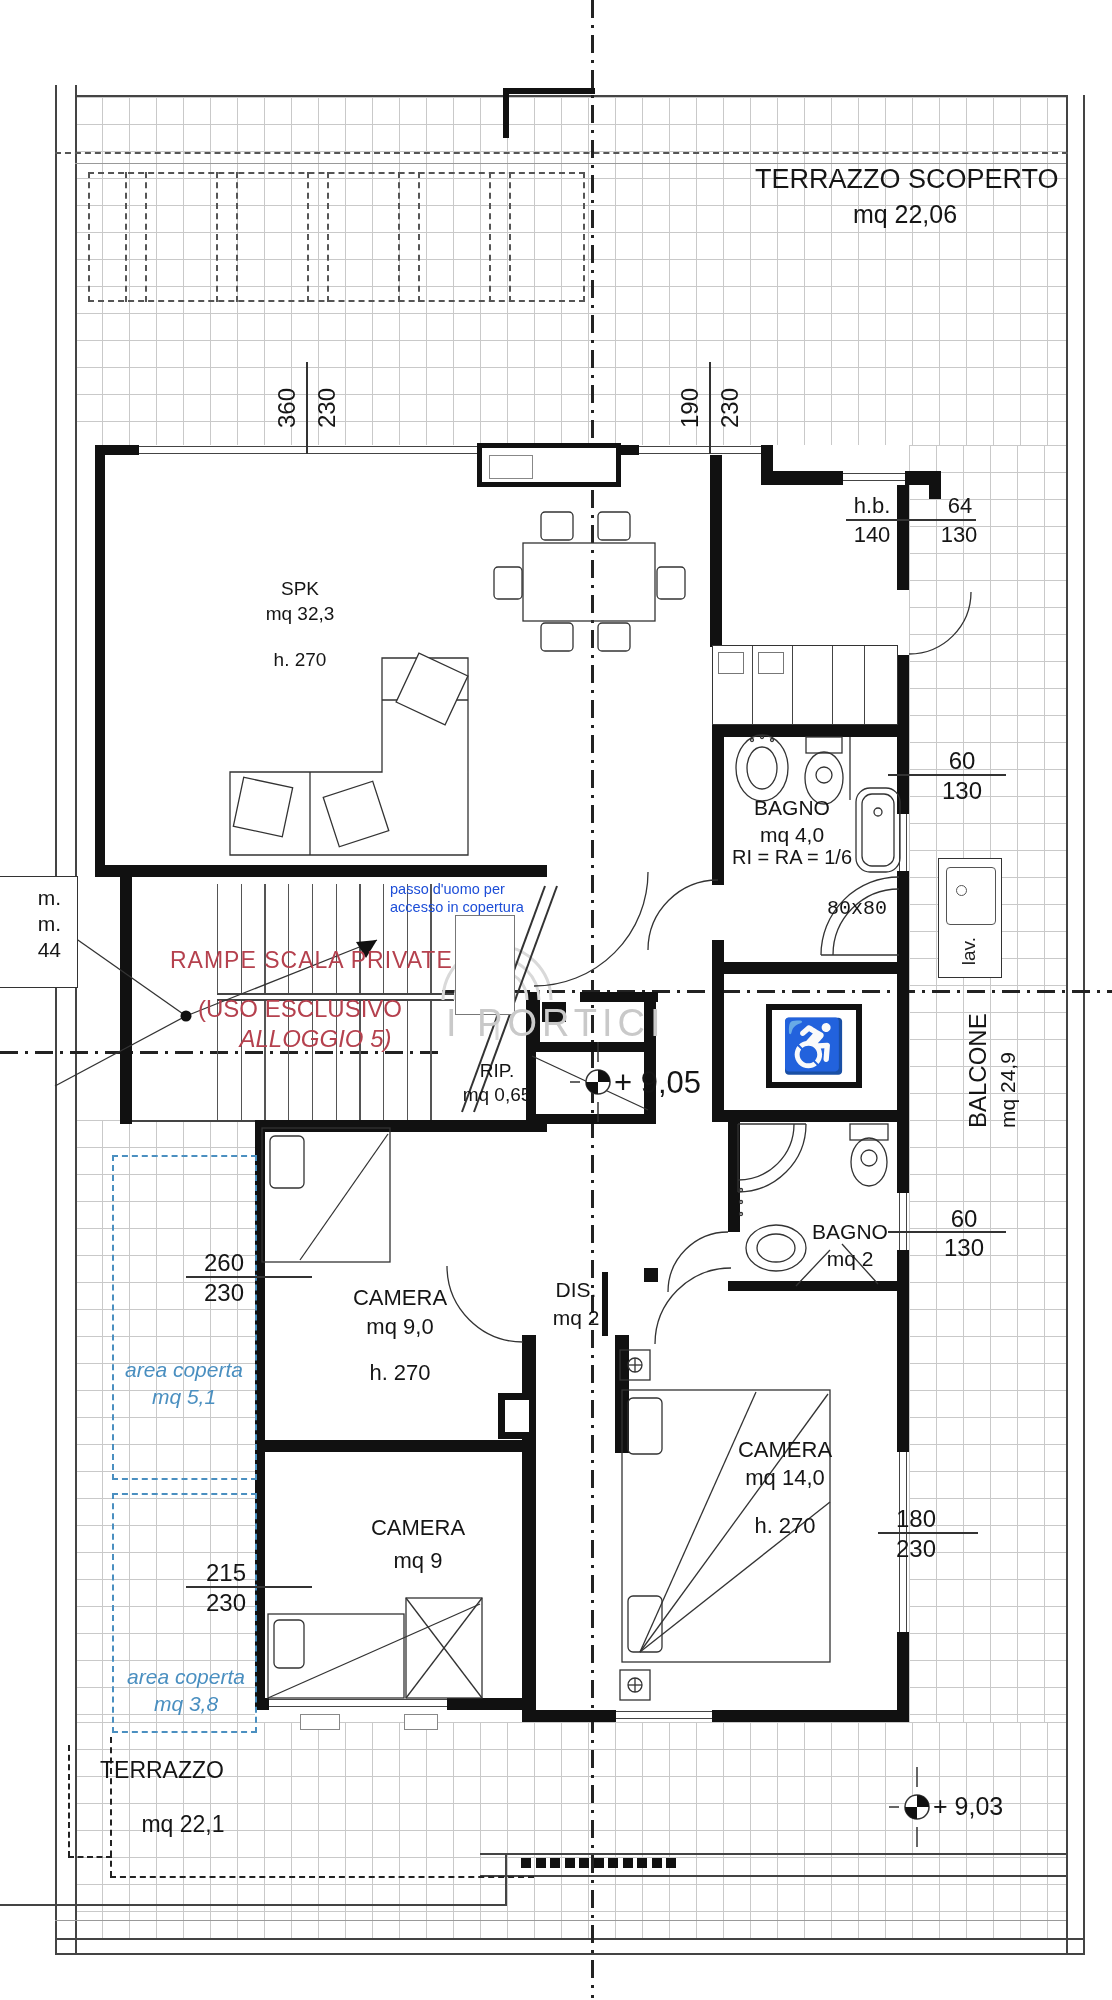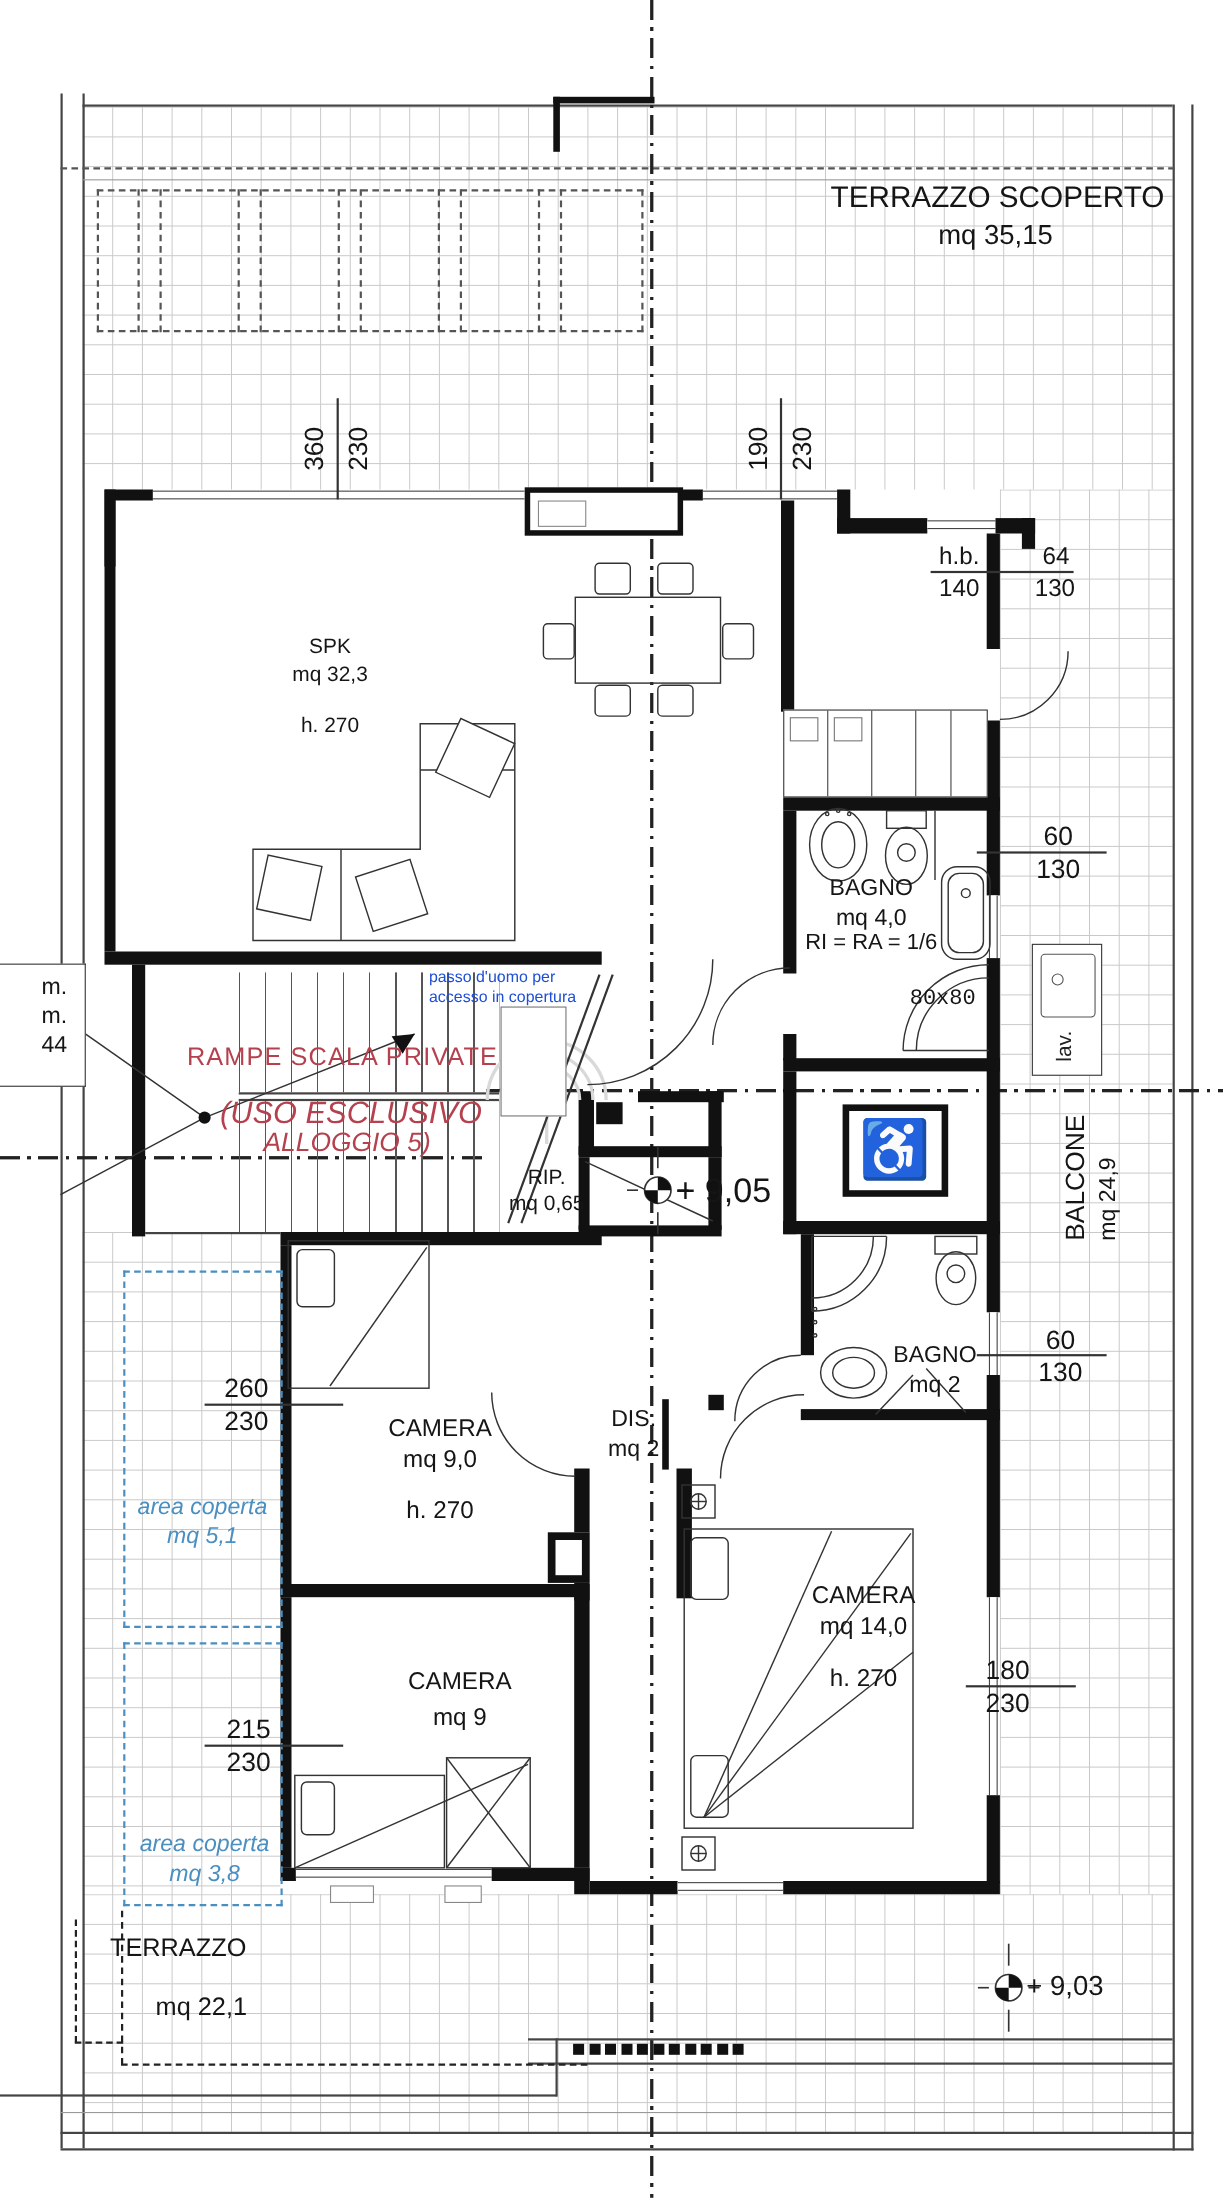--- a/index.html
+++ b/index.html
@@ -338,21 +338,21 @@
   </div>
 
   <div class="abs" style="left:0;top:876px;width:78px;height:112px;border:1.5px solid #333;border-left:none;background:#fff;text-align:right;padding:8px 16px 0 0;font-size:21px;line-height:26px;">
     <div>m.</div>
     <div>m.</div>
     <div>44</div>
   </div>
 
   <div class="lb" style="left:755px;top:164px;width:300px;font-size:27px;">
     <div>TERRAZZO SCOPERTO</div>
-    <div style="font-size:25px;margin-top:6px;">mq 35,15</div>
+    <div style="font-size:25px;margin-top:6px;">mq 22,06</div>
   </div>
 
   <div class="lb" style="left:240px;top:578px;width:120px;font-size:19px;">
     <div>SPK</div>
     <div style="margin-top:4px;">mq 32,3</div>
     <div style="margin-top:24px;">h. 270</div>
   </div>
 
   <div class="vfrac" style="left:273px;top:362px;height:92px;">
     <span class="vtext" style="font-size:24px;">360</span>
@@ -386,21 +386,21 @@
   </div>
 
   <div class="lb" style="left:822px;top:898px;width:70px;font-size:20px;font-family:Liberation Mono, monospace;">80x80</div>
 
   <div class="abs" style="left:960px;top:988px;width:64px;height:140px;display:flex;gap:4px;justify-content:center;">
     <span class="vtext" style="font-size:24px;">BALCONE</span>
     <span class="vtext" style="font-size:21px;margin-top:14px;">mq 24,9</span>
   </div>
 
   <div class="lb red" style="left:170px;top:948px;width:280px;font-size:23px;letter-spacing:1px;">RAMPE SCALA PRIVATE</div>
-  <div class="lb red" style="left:200px;top:996px;width:230px;font-size:28px;font-style:italic;">(USO ESCLUSIVO</div>
+  <div class="lb red" style="left:185px;top:996px;width:230px;font-size:24px;">(USO ESCLUSIVO</div>
   <div class="lb red" style="left:218px;top:1026px;width:195px;font-size:24px;font-style:italic;">ALLOGGIO 5)</div>
 
   <div class="abs" style="left:390px;top:880px;width:170px;font-size:14.5px;line-height:1.25;color:#1d4ed8;">
     <div>passo d'uomo per</div>
     <div>accesso in copertura</div>
   </div>
 
   <div class="lb" style="left:452px;top:1060px;width:90px;font-size:19px;">
     <div>RIP.</div>
     <div style="margin-top:3px;">mq 0,65</div>
@@ -467,14 +467,15 @@
   <div class="lb blue" style="left:110px;top:1665px;width:152px;font-size:21px;">
     <div>area coperta</div>
     <div style="margin-top:3px;">mq 3,8</div>
   </div>
 
   <div class="lb" style="left:100px;top:1758px;width:160px;font-size:23px;text-align:left;">TERRAZZO</div>
   <div class="lb" style="left:128px;top:1812px;width:110px;font-size:23px;">mq 22,1</div>
 
   <div class="lb" style="left:933px;top:1792px;width:110px;font-size:25px;text-align:left;">+ 9,03</div>
 
+  <div class="wm" style="left:446px;top:1002px;">I PORTICI</div>
 
 </div>
 
 </body></html>

